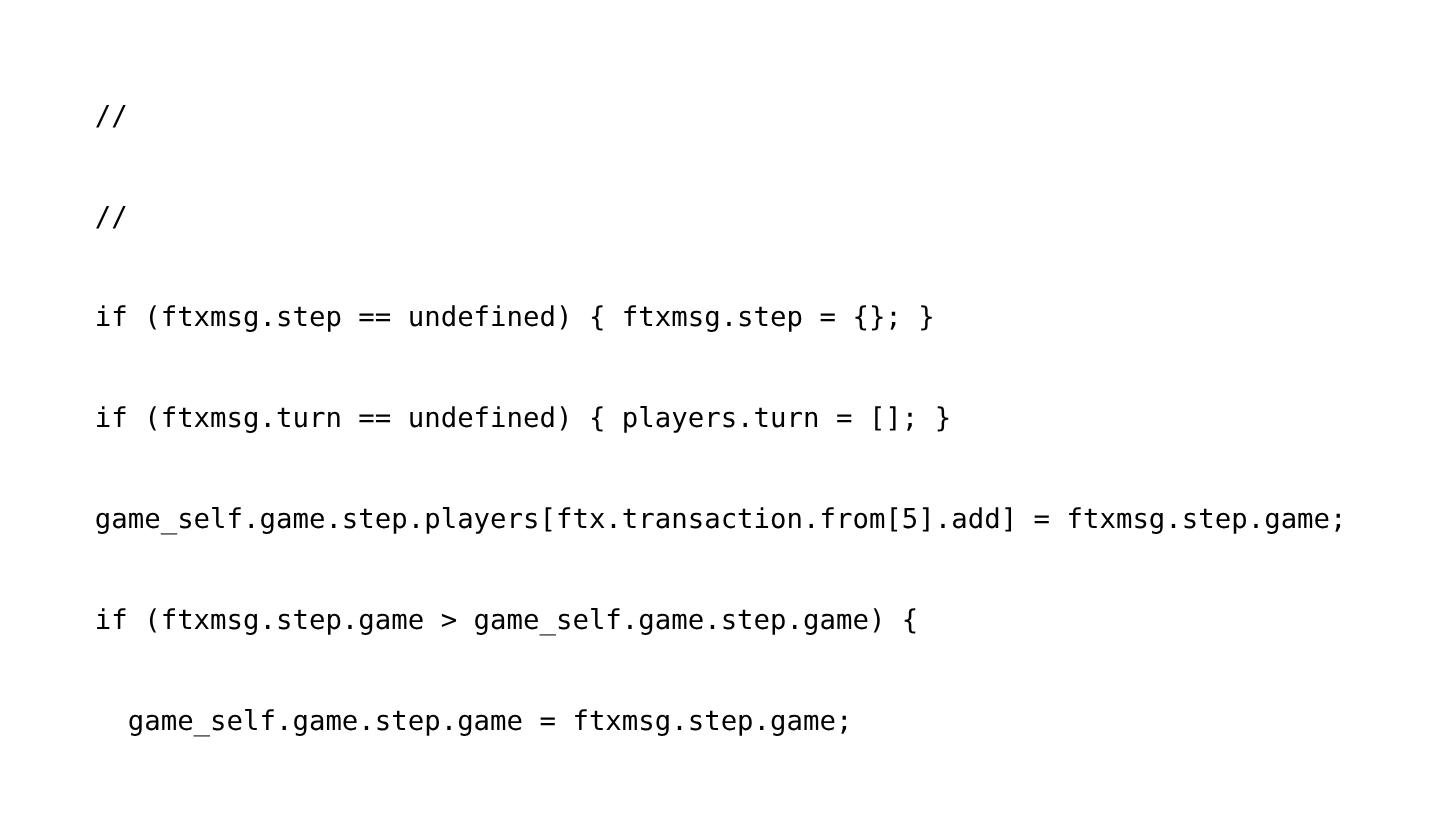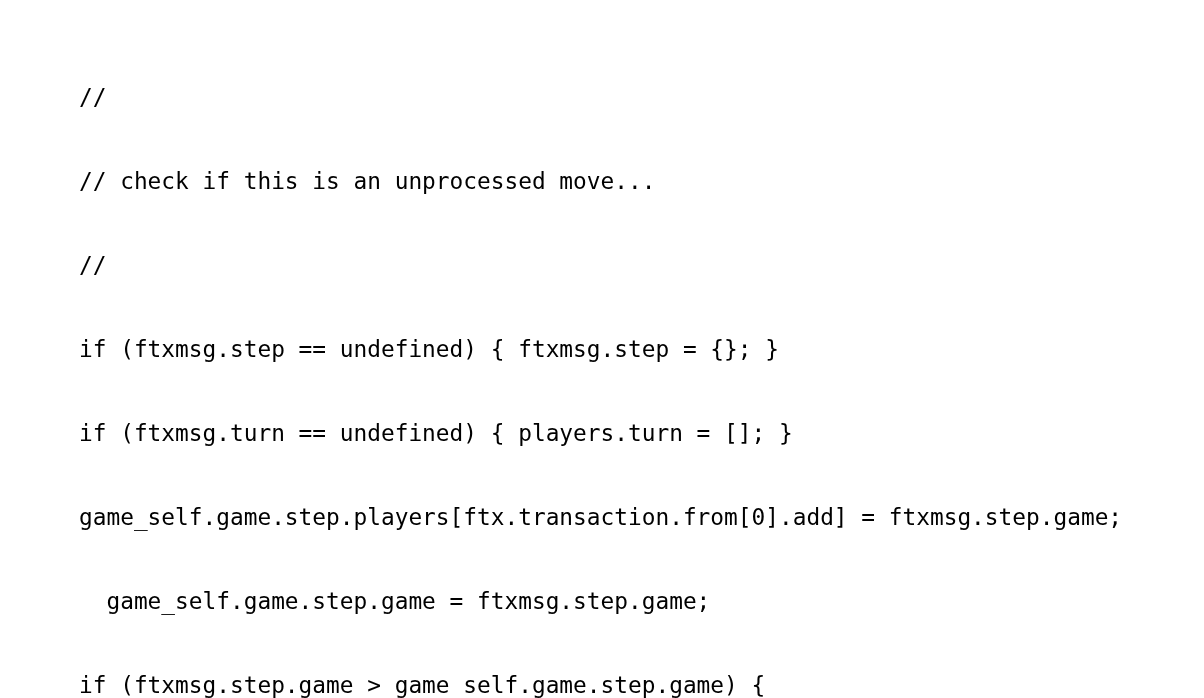--- a/index.html
+++ b/index.html
@@ -27,27 +27,26 @@
   }
   .code-line {
     min-height: 28px;
   }
 </style>
 </head>
 <body>
 
 <div class="code-block">
   <div class="code-line">//</div>
-  <div class="code-line">// check if this is an unprocessed move...</div>
   <div class="code-line">//</div>
   <div class="code-line">if (ftxmsg.step == undefined) { ftxmsg.step = {}; }</div>
   <div class="code-line">if (ftxmsg.turn == undefined) { players.turn = []; }</div>
-  <div class="code-line">game_self.game.step.players[ftx.transaction.from[0].add] = ftxmsg.step.game;</div>
+  <div class="code-line">game_self.game.step.players[ftx.transaction.from[5].add] = ftxmsg.step.game;</div>
+  <div class="code-line">if (ftxmsg.step.game &gt; game_self.game.step.game) {</div>
   <div class="code-line">  game_self.game.step.game = ftxmsg.step.game;</div>
-  <div class="code-line">if (ftxmsg.step.game &gt; game_self.game.step.game) {</div>
   
   
   
   
   
   
   
   
   
   

